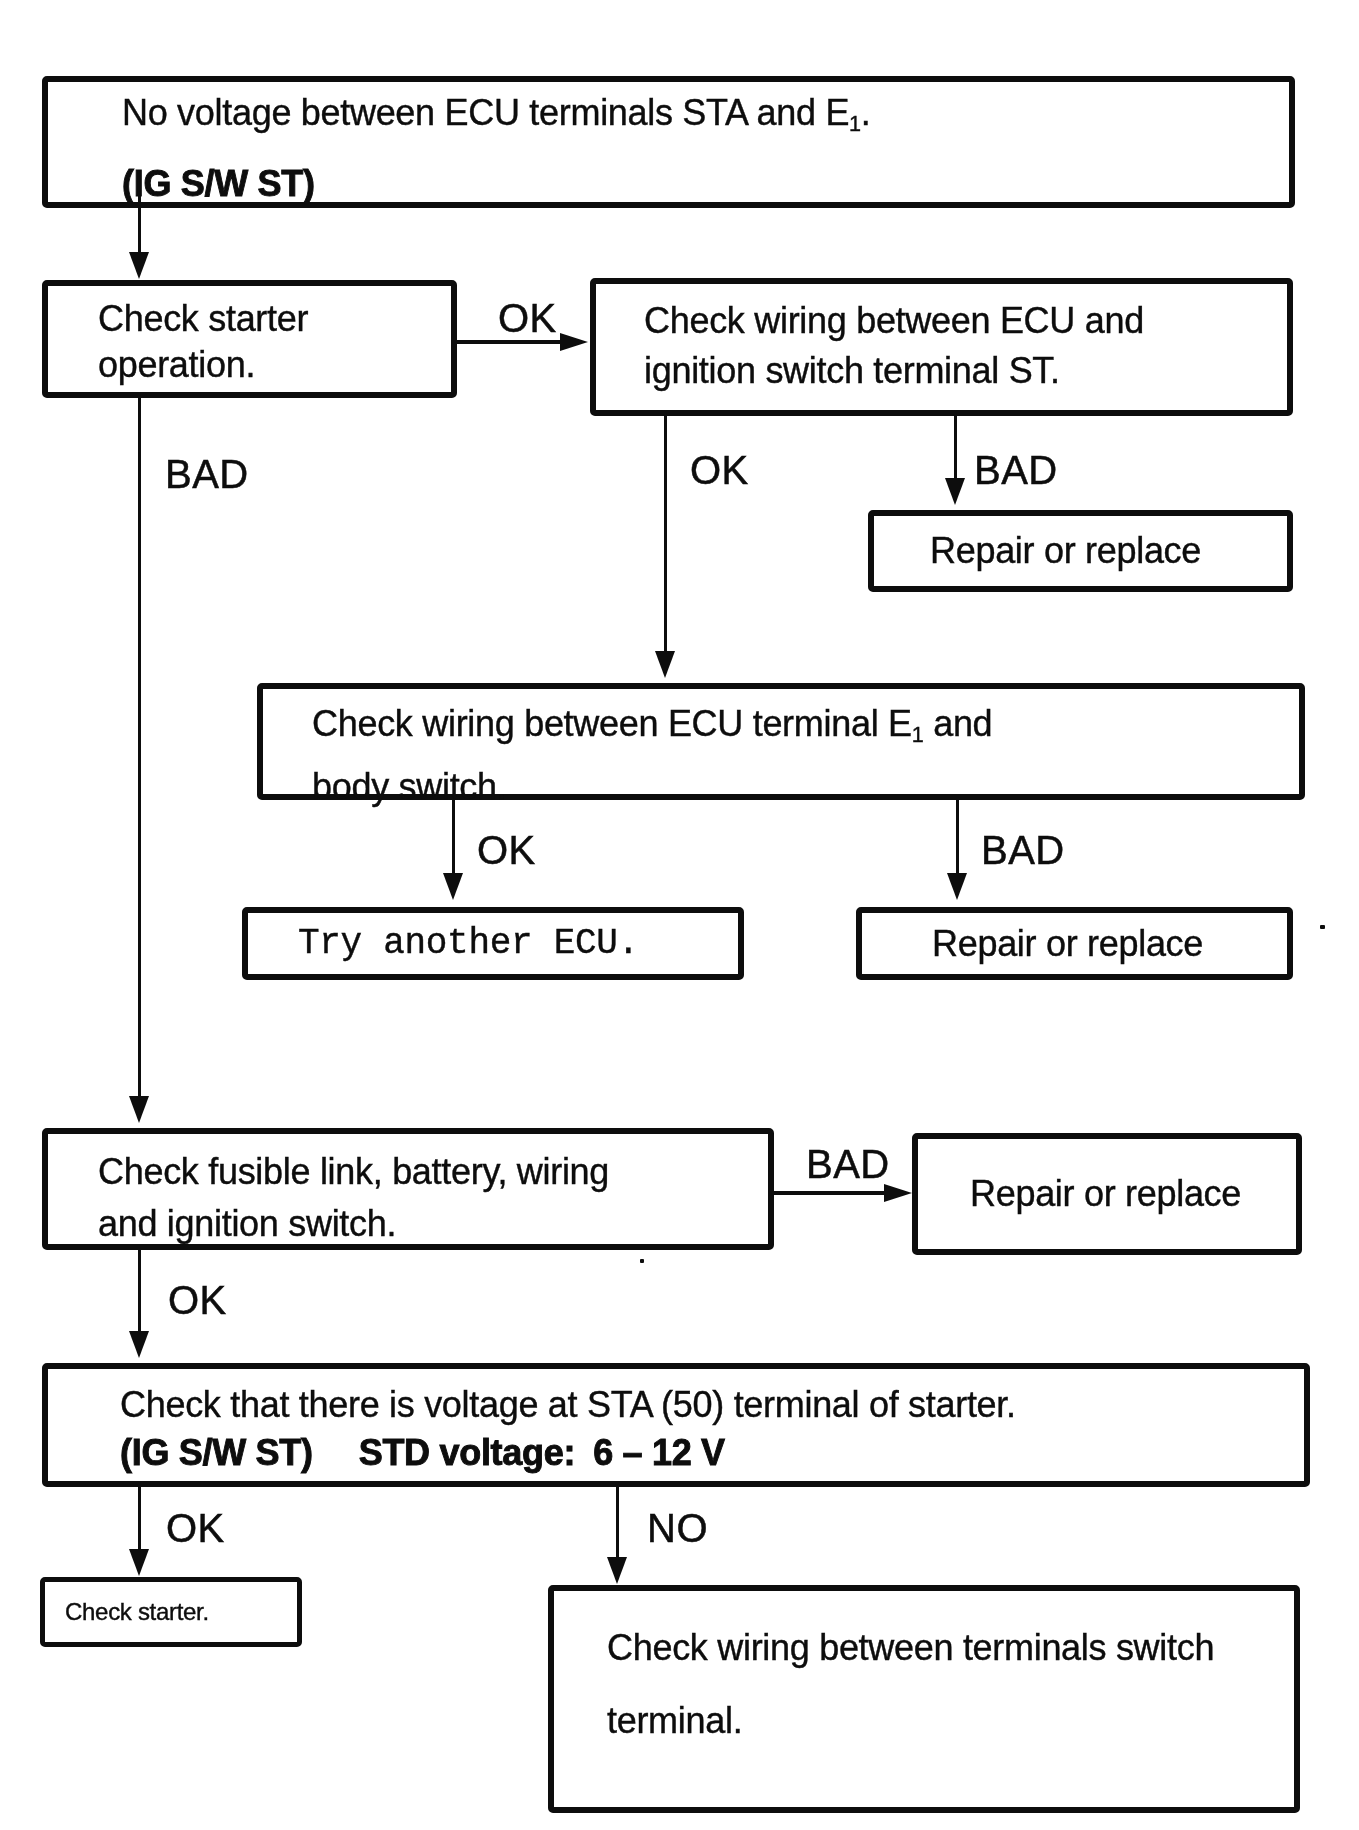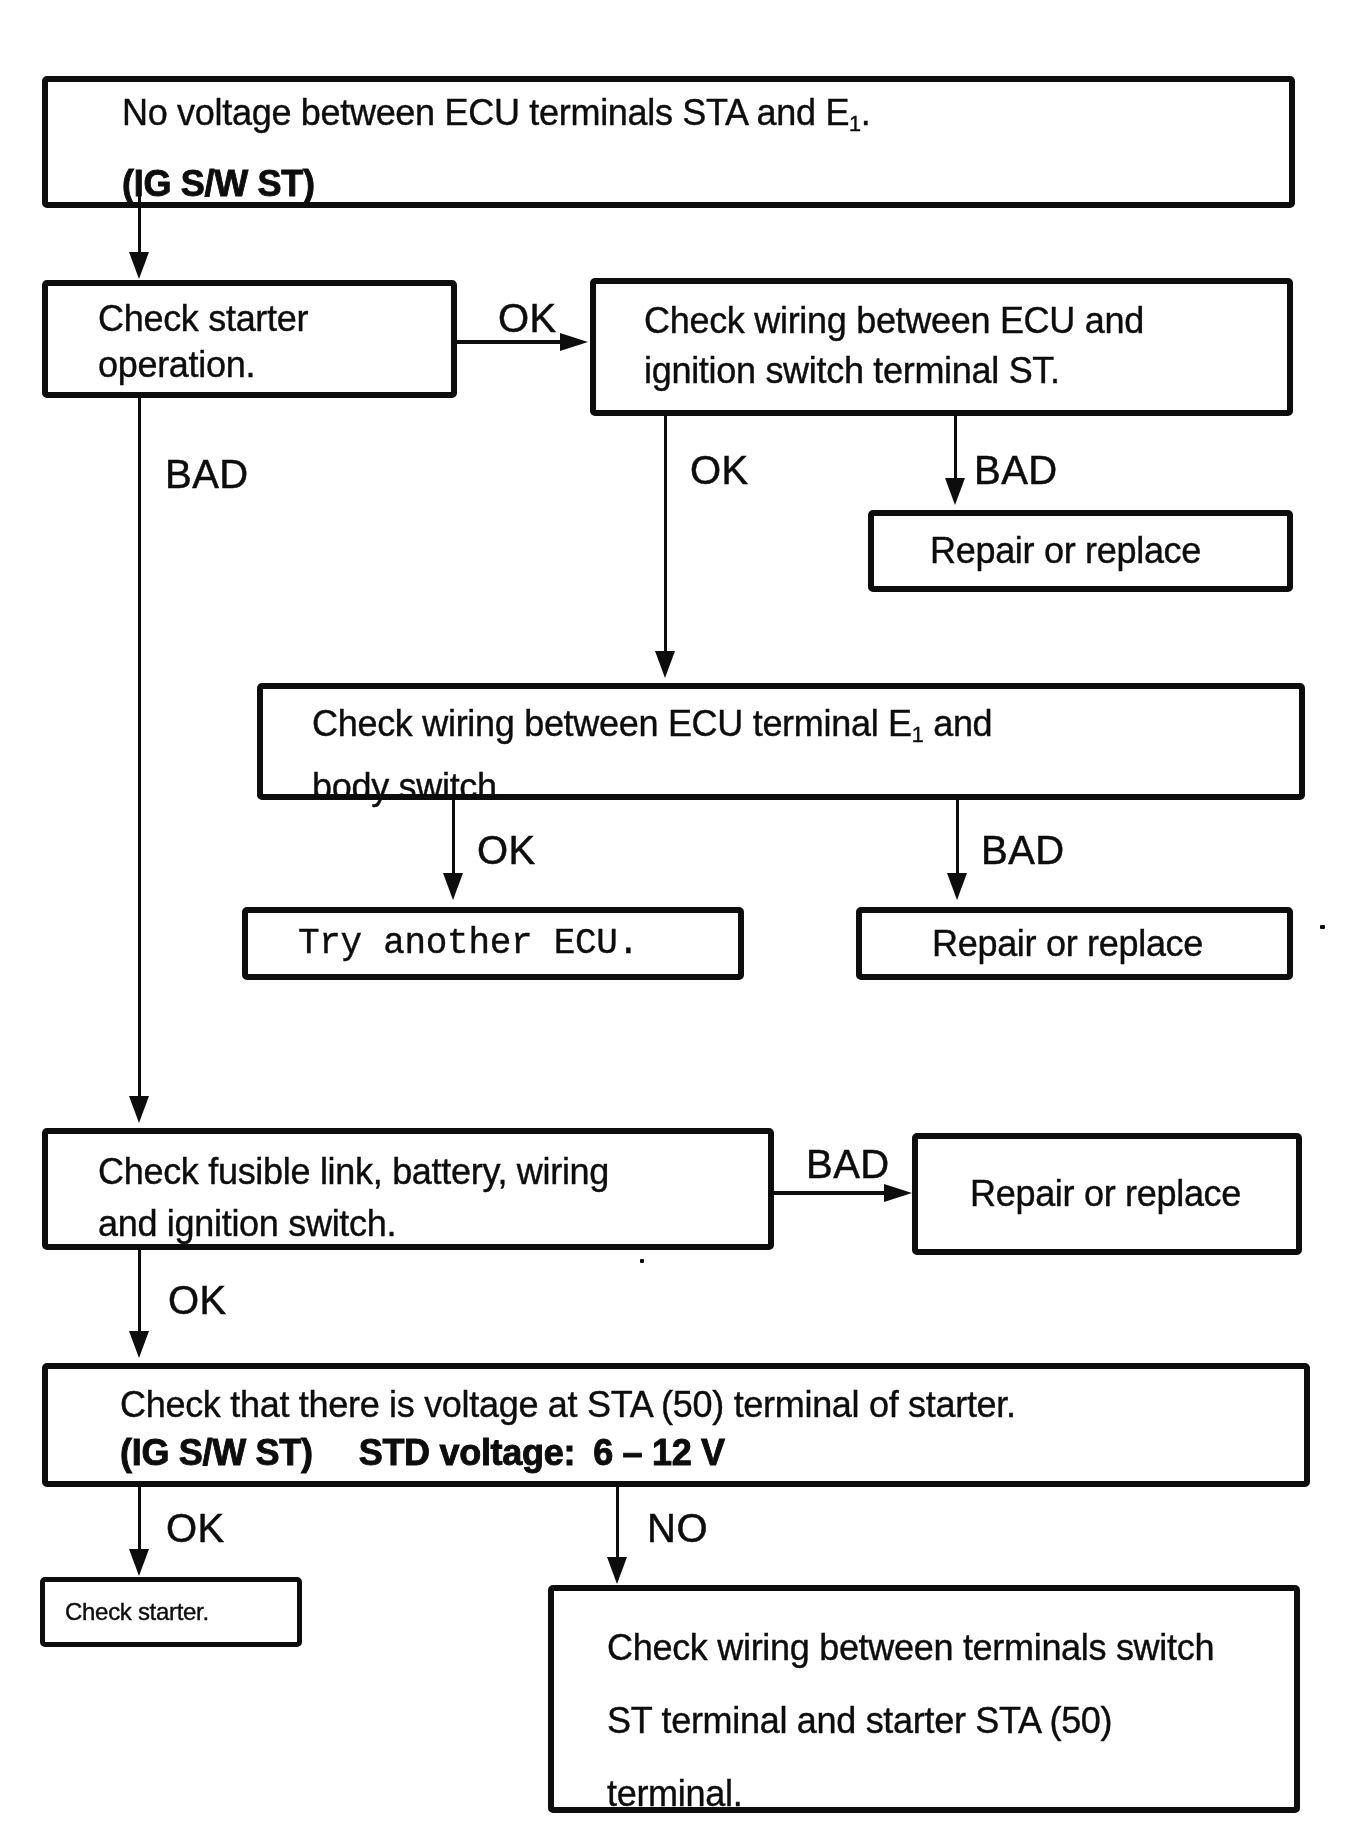--- a/index.html
+++ b/index.html
@@ -129,21 +129,20 @@
     <span class="ln">Check that there is voltage at STA (50) terminal of starter.</span>
     <span class="ln"><span class="bold">(IG S/W ST)</span><span class="gap-a"></span><span class="bold">STD voltage:</span><span class="gap-b"></span><span class="bold">6 – 12 V</span></span>
   </div>
 
   <div class="nb vcenter" id="n-check-starter">
     <span class="ln">Check starter.</span>
   </div>
 
   <div class="nb" id="n-check-wiring-st">
     <span class="ln">Check wiring between terminals switch</span>
-    <span class="ln">ST terminal and starter STA (50)</span>
     <span class="ln">terminal.</span>
   </div>
 
   <div class="vl" style="left:138px;top:184px;height:70px;"></div>
   <div class="ah-down" style="left:129px;top:252px;"></div>
 
   <div class="hl" style="left:457px;top:340px;width:104px;"></div>
   <div class="ah-right" style="left:560px;top:333px;"></div>
   <div class="elabel" style="left:498px;top:296px;">OK</div>
 

